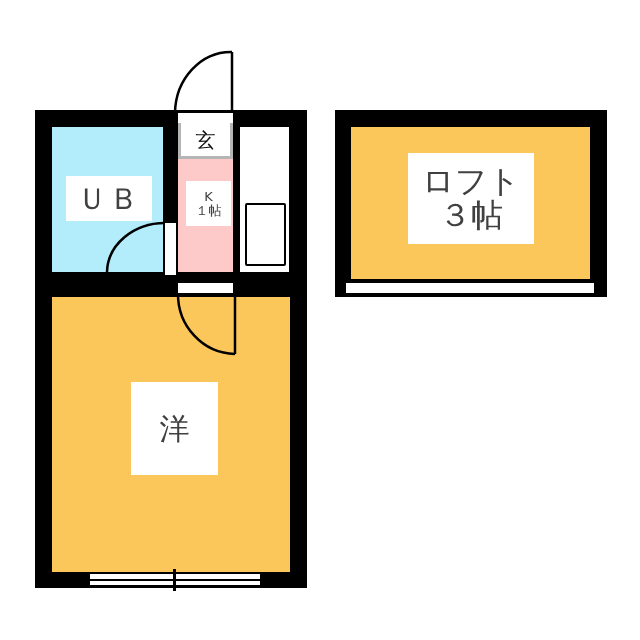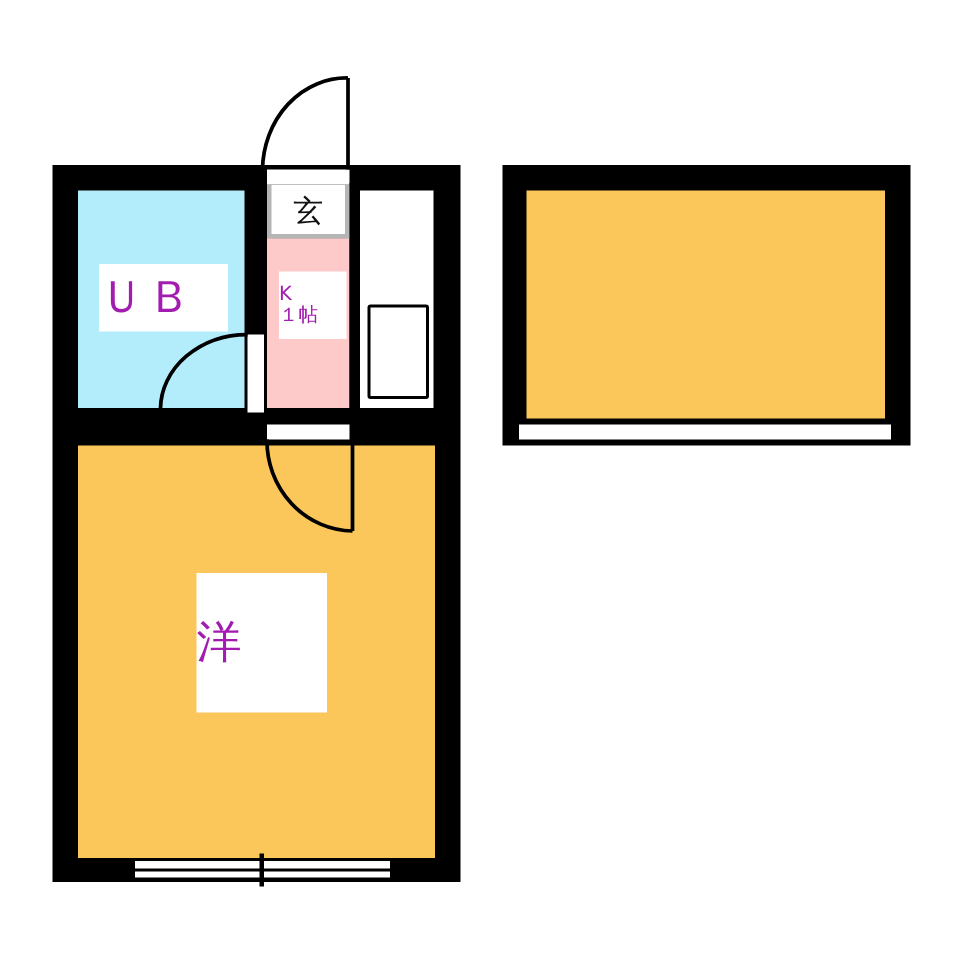--- a/index.html
+++ b/index.html
@@ -1,21 +1,21 @@
 <!DOCTYPE html>
 <html><head>
   <meta charset="utf-8">
   <style>
     html, body { margin: 0; padding: 0; background: #ffffff; }
     body { width: 640px; height: 640px; position: relative; overflow: hidden;
            font-family: "DejaVu Sans", "Liberation Sans", sans-serif; }
     .abs { position: absolute; box-sizing: border-box; }
     .wall { background: #000000; }
     .label-box { background: #ffffff; display: flex; flex-direction: column;
-                 align-items: flex-start; justify-content: center; color: #a21caf; line-height: 1.05; }
+                 align-items: center; justify-content: center; color: #404040; line-height: 1.05; }
     svg { position: absolute; left: 0; top: 0; }
   </style>
 </head>
 <body>
 
 <div class="abs" style="left:0;top:0;width:640px;height:640px;">
 
   <div class="abs wall" style="left:35px;top:110px;width:272px;height:478px;"></div>
 
   <div class="abs" style="left:52px;top:127px;width:111px;height:145px;background:#b3ecfb;"></div>
@@ -71,13 +71,17 @@
       <line x1="235" y1="293" x2="235" y2="354" stroke="#000" stroke-width="2.5"></line>
       <path d="M 178 293 A 58 60 0 0 0 235 354" fill="none" stroke="#000" stroke-width="2.5"></path>
     </g>
   </svg>
 </div>
 
 <div class="abs" style="left:0;top:0;width:640px;height:640px;pointer-events:none;">
   <div class="abs wall" style="left:335px;top:110px;width:272px;height:187px;"></div>
   <div class="abs" style="left:351px;top:127px;width:239px;height:152px;background:#fcc75a;"></div>
   <div class="abs" style="left:346px;top:283px;width:248px;height:10px;background:#ffffff;"></div>
+  <div class="abs label-box" style="left:408px;top:153px;width:126px;height:91px;font-size:32px;">
+    <span>ロフト</span>
+    <span>３帖</span>
+  </div>
 </div>
 
 </body></html>

